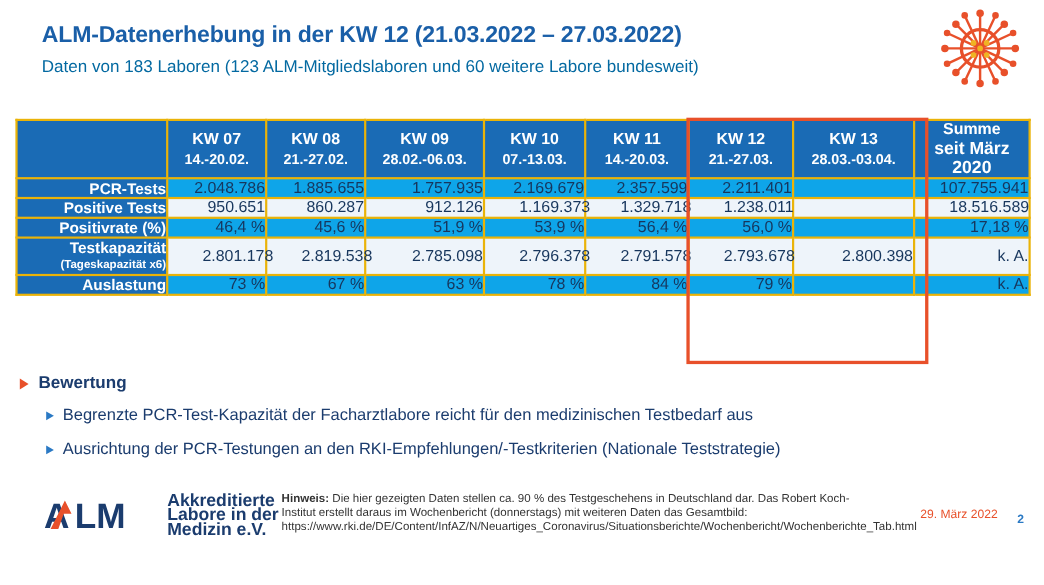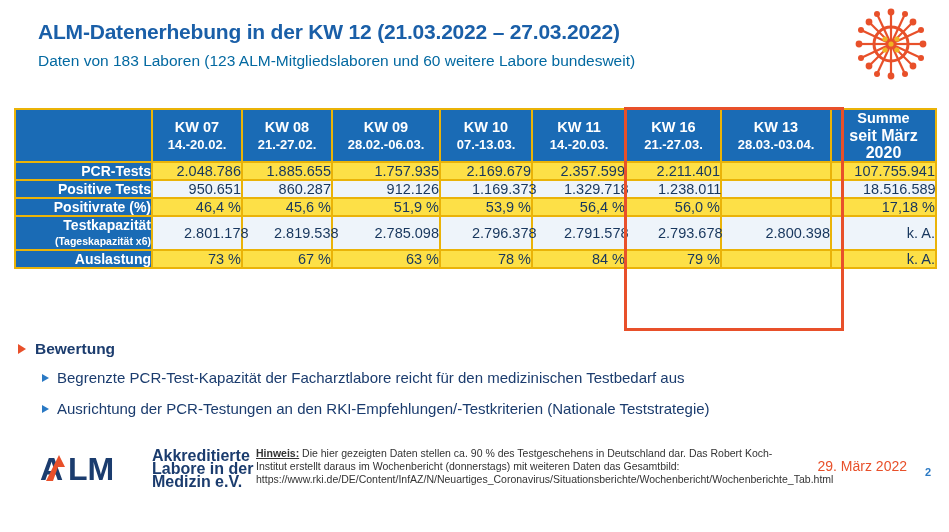--- a/index.html
+++ b/index.html
@@ -95,21 +95,21 @@
   .val {
     text-align: right;
     font-size: 14.5px;
     color: #17365d;
     padding: 4px 7px 4px 2px;
     vertical-align: middle;
     background: #dce7f3;
   }
   .val.alt { background: #eaf1f9; padding-left: 31px; }
   .val.empty { background: #dce7f3; }
-  tr.shade .val { background: #fde047; }
+  tr.shade .val { background: #0ea5e9; }
   tr.light .val { background: #eef4fa; }
   
   .highlight-box {
     position: absolute;
     left: 624px;
     top: 107px;
     width: 220px;
     height: 224px;
     border: 3px solid #e8502a;
     box-sizing: border-box;
@@ -180,28 +180,27 @@
   .hinweis {
     position: absolute;
     left: 256px;
     bottom: 14px;
     width: 530px;
     font-size: 10.5px;
     line-height: 13px;
     color: #333333;
   }
   .hinweis .lead {
-    text-decoration: underline;
     font-weight: bold;
   }
   .date-note {
     position: absolute;
     right: 42px;
     bottom: 26px;
-    font-size: 14px;
+    font-size: 11px;
     color: #e8502a;
     text-align: center;
   }
   .page-no {
     position: absolute;
     right: 18px;
     bottom: 22px;
     font-size: 11px;
     color: #2a79c4;
     font-weight: bold;
@@ -294,21 +293,21 @@
         </th>
         <th class="hcell">
           <span class="wk">KW 10</span>
           <span class="dates">07.-13.03.</span>
         </th>
         <th class="hcell">
           <span class="wk">KW 11</span>
           <span class="dates">14.-20.03.</span>
         </th>
         <th class="hcell">
-          <span class="wk">KW 16</span>
+          <span class="wk">KW 12</span>
           <span class="dates">21.-27.03.</span>
         </th>
         <th class="hcell">
           <span class="wk">KW 13</span>
           <span class="dates">28.03.-03.04.</span>
         </th>
         <th class="hcell sum">
           <span class="wk">Summe</span>
           <span class="dates">seit März 2020</span>
         </th>

